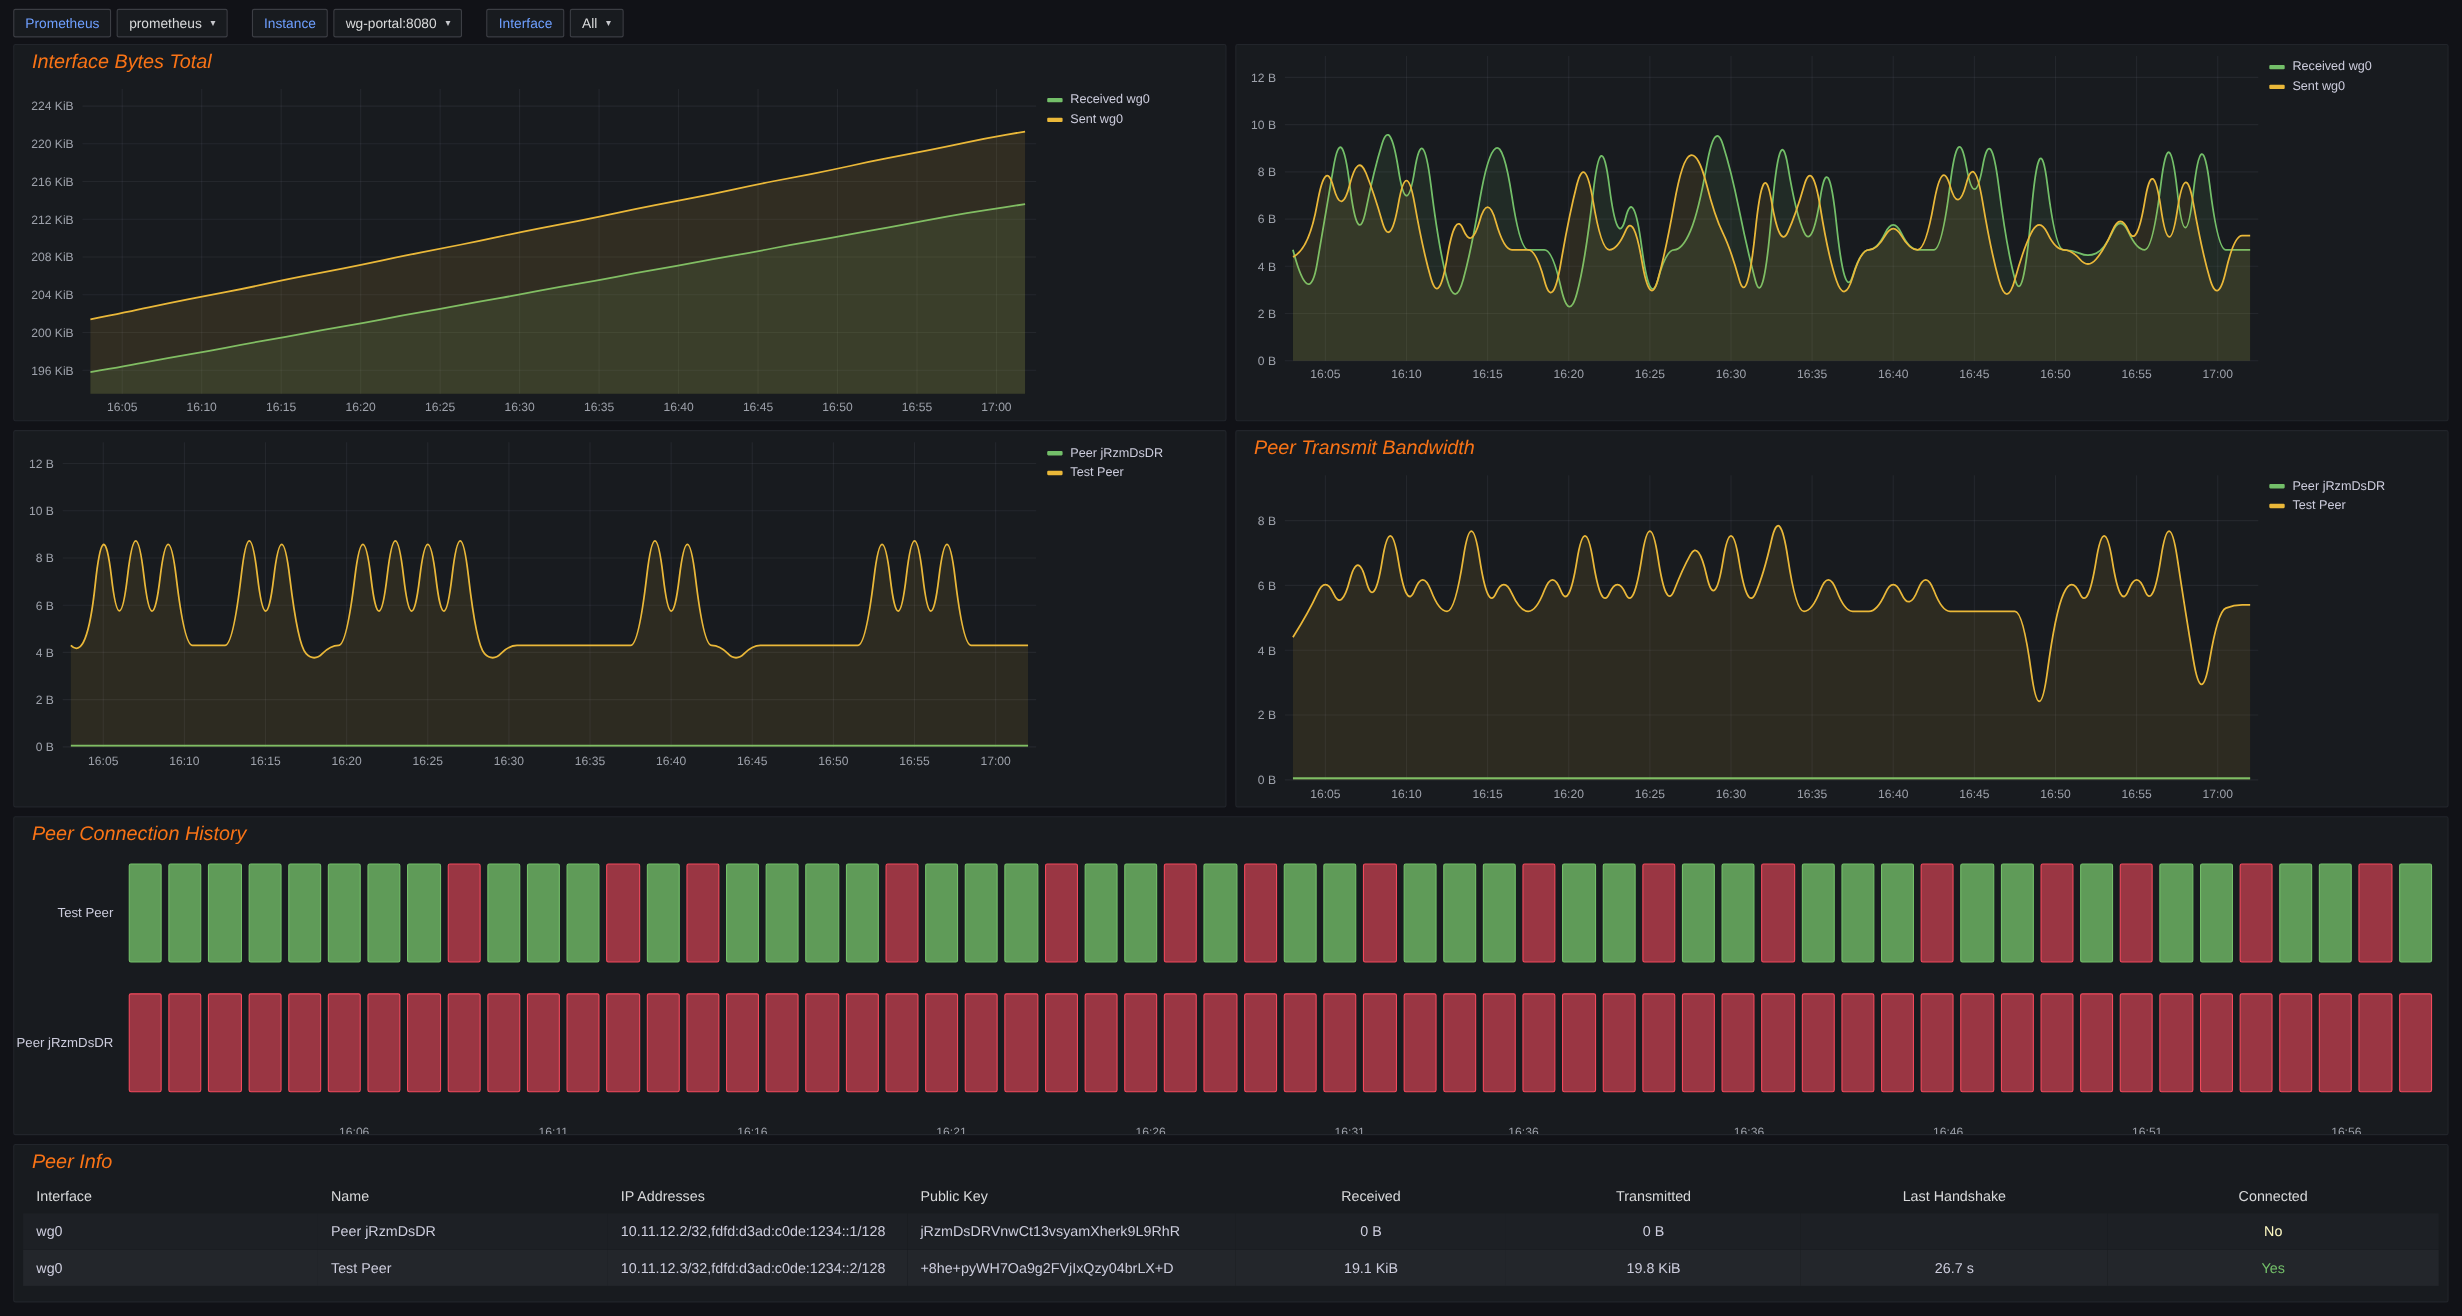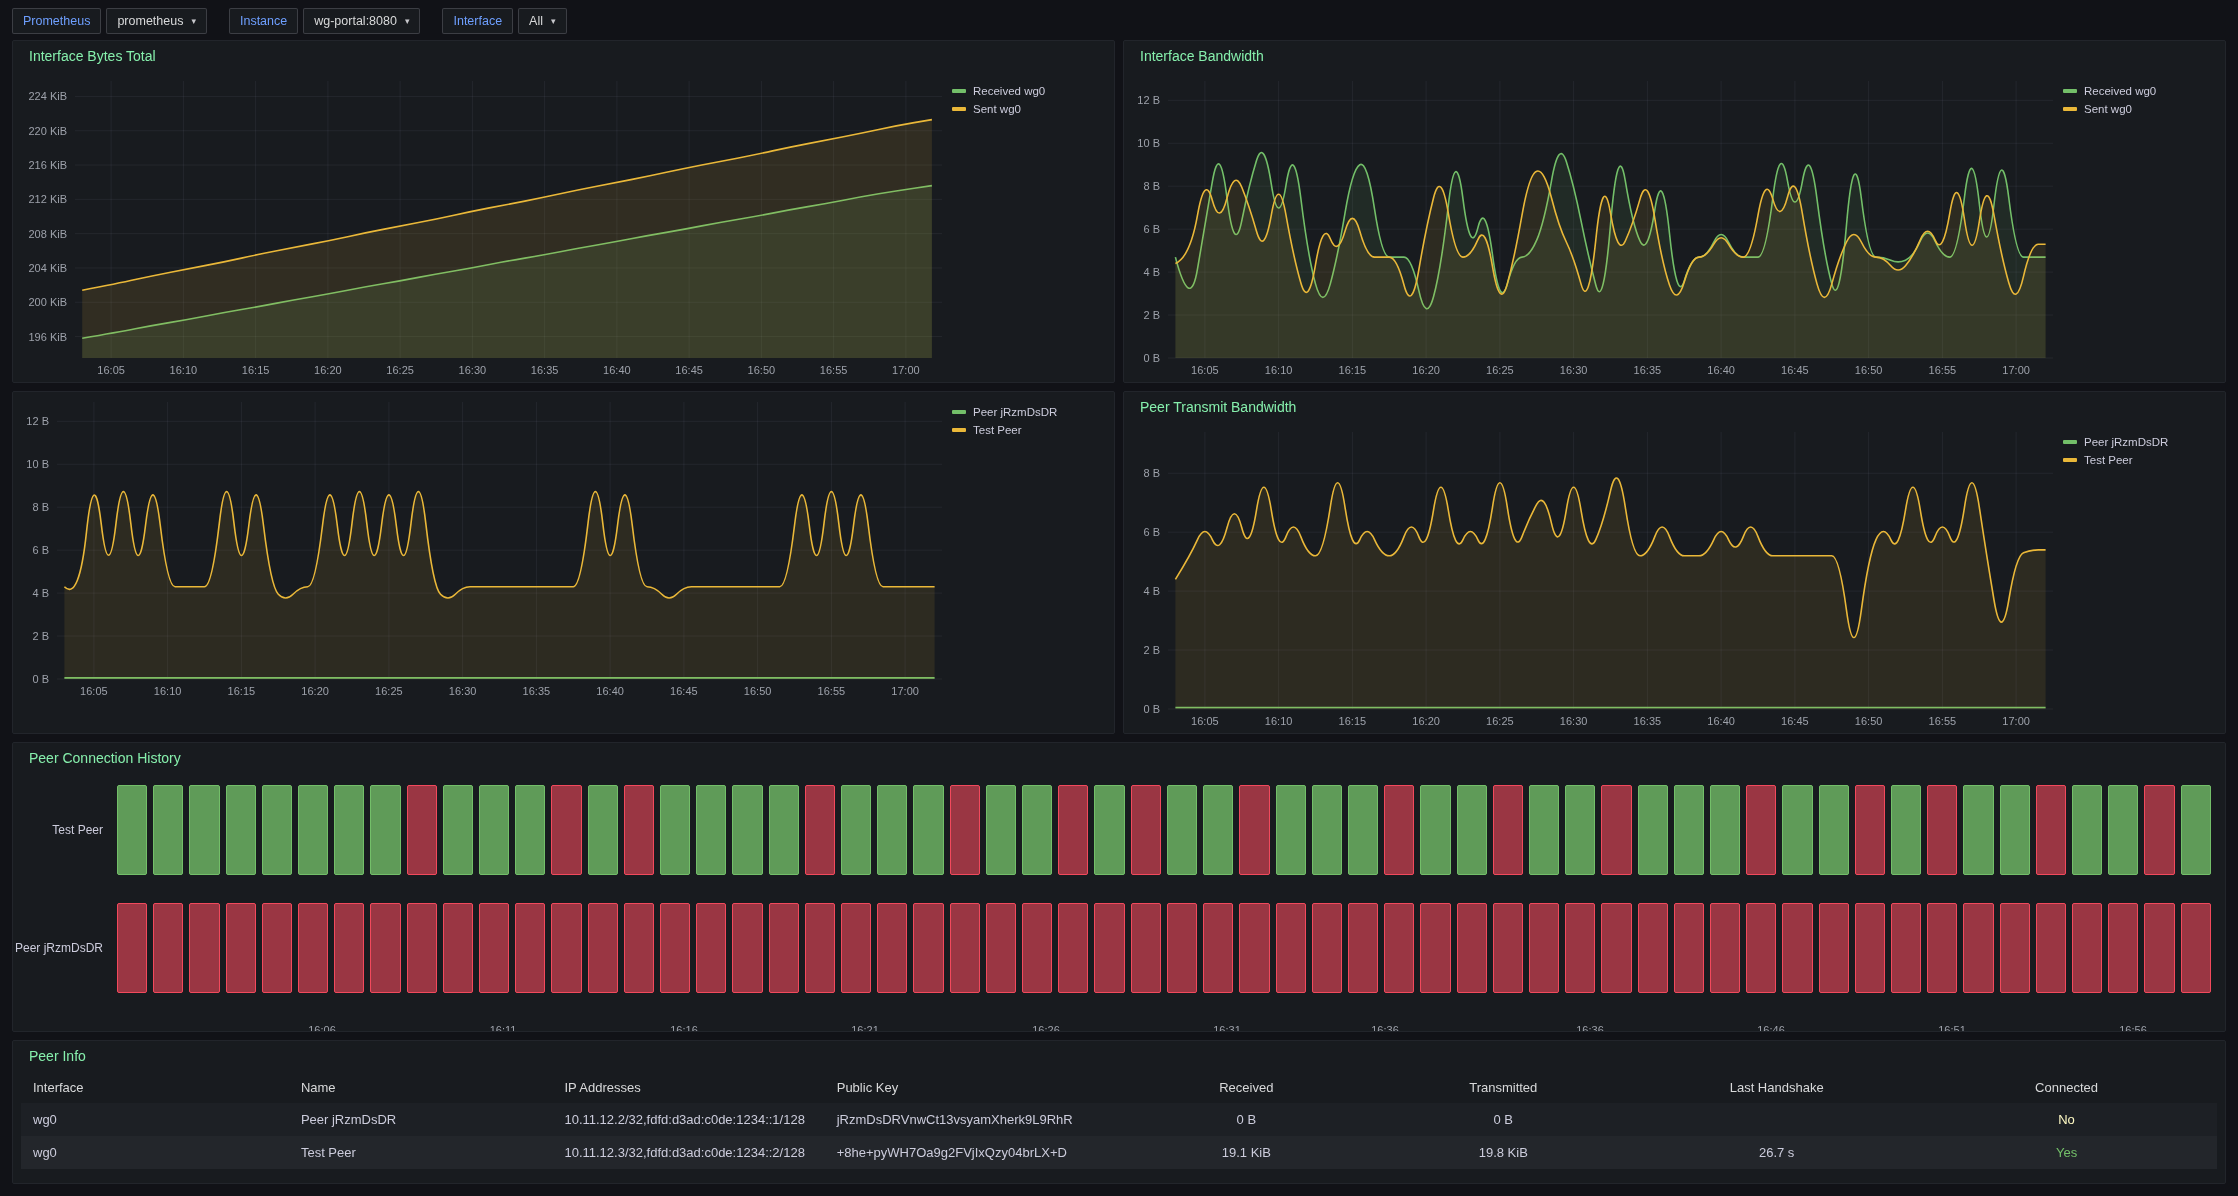--- a/index.html
+++ b/index.html
@@ -27,21 +27,21 @@
     grid-template-rows:343px 343px 290px 144px;
     gap:8px; padding:0 12px 12px 12px;
   }
   .panel {
     background:#181b1f; border:1px solid #22252b; border-radius:2px;
     display:flex; flex-direction:column; min-width:0; overflow:hidden;
   }
   .panel.wide { grid-column:1 / -1; }
   .panel-header {
     height:30px; flex:none; display:flex; align-items:center;
-    padding:0 16px; font-size:14px; color:#86efac; font-weight:500;
+    padding:0 16px; font-size:18px; color:#f97316; font-weight:500;font-style:italic;
   }
   .panel-body { flex:1; display:flex; min-height:0; padding:0 8px 2px 8px; }
 
   .chart-area { flex:1; min-width:0; position:relative; }
   .chart-area svg { display:block; }
   svg text { font-family:"Liberation Sans", sans-serif; }
 
   .legend { width:158px; flex:none; padding:14px 6px 0 4px; display:flex; flex-direction:column; gap:6px; }
   .legend-item { display:flex; align-items:center; gap:7px; font-size:11.5px; color:#ccccdc; cursor:pointer; }
   .swatch { width:14px; height:4px; border-radius:1px; flex:none; background:#888; }
@@ -157,21 +157,20 @@
         </div>
         <div class="legend-item">
           <span class="swatch" style="background: rgb(234, 184, 57);"></span>
           <span>Sent wg0</span>
         </div>
       </div>
     </div>
   </div>
 
   <div class="panel">
-    <div class="panel-header">Interface Bandwidth</div>
     <div class="panel-body">
       <div class="chart-area">
           <svg width="927" height="309">
             <line x1="72.875" x2="72.875" y1="10" y2="287" stroke="rgba(204,204,220,0.07)"></line>
             <text x="72.875" y="303" fill="#9da1aa" font-size="11" text-anchor="middle">16:05</text>
             <line x1="146.625" x2="146.625" y1="10" y2="287" stroke="rgba(204,204,220,0.07)"></line>
             <text x="146.625" y="303" fill="#9da1aa" font-size="11" text-anchor="middle">16:10</text>
             <line x1="220.375" x2="220.375" y1="10" y2="287" stroke="rgba(204,204,220,0.07)"></line>
             <text x="220.375" y="303" fill="#9da1aa" font-size="11" text-anchor="middle">16:15</text>
             <line x1="294.125" x2="294.125" y1="10" y2="287" stroke="rgba(204,204,220,0.07)"></line>

